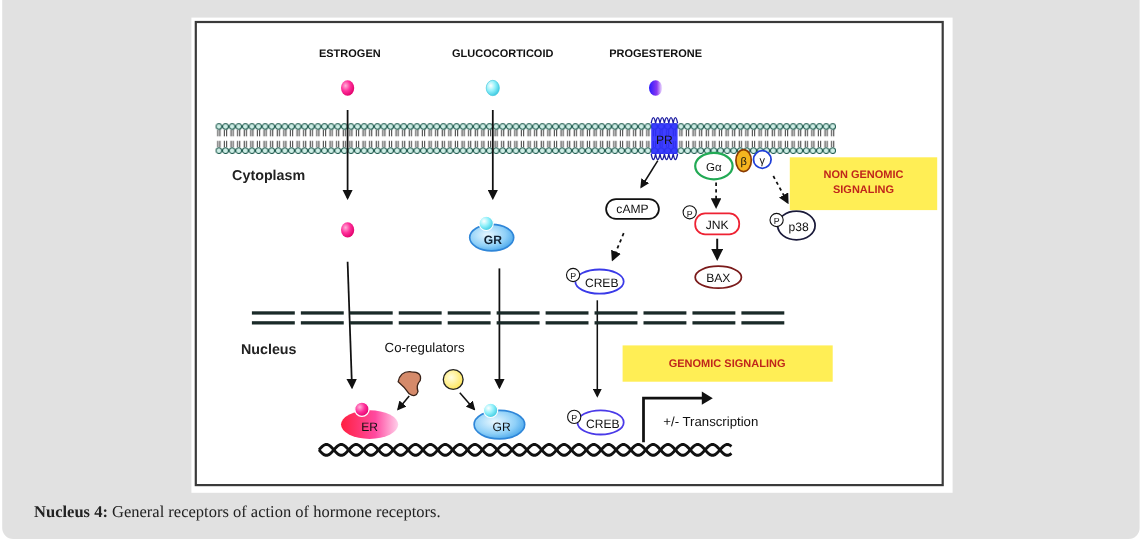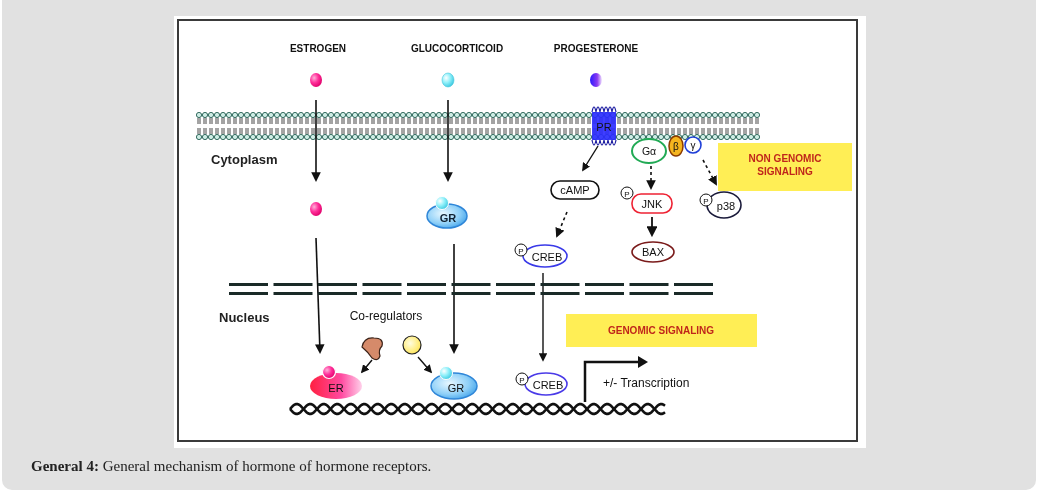--- a/index.html
+++ b/index.html
@@ -205,13 +205,13 @@
   <path d="M585,402 L585,362 L640,362" fill="none" stroke="#111" stroke-width="2.5"></path>
   <path d="M638,356 L648,362 L638,368 z" fill="#111"></path>
   <text class="lbl" x="603" y="387" font-size="12" fill="#111">+/- Transcription</text>
 
   <g id="dna">
       <path d="M290.0,409.0 L291.5,410.7 L293.0,412.2 L294.5,413.3 L296.0,413.9 L297.5,413.9 L299.0,413.3 L300.5,412.2 L302.0,410.7 L303.5,409.0 L305.0,407.3 L306.5,405.8 L308.0,404.7 L309.5,404.1 L311.0,404.1 L312.5,404.7 L314.0,405.8 L315.5,407.3 L317.0,409.0 L318.5,410.7 L320.0,412.2 L321.5,413.3 L323.0,413.9 L324.5,413.9 L326.0,413.3 L327.5,412.2 L329.0,410.7 L330.5,409.0 L332.0,407.3 L333.5,405.8 L335.0,404.7 L336.5,404.1 L338.0,404.1 L339.5,404.7 L341.0,405.8 L342.5,407.3 L344.0,409.0 L345.5,410.7 L347.0,412.2 L348.5,413.3 L350.0,413.9 L351.5,413.9 L353.0,413.3 L354.5,412.2 L356.0,410.7 L357.5,409.0 L359.0,407.3 L360.5,405.8 L362.0,404.7 L363.5,404.1 L365.0,404.1 L366.5,404.7 L368.0,405.8 L369.5,407.3 L371.0,409.0 L372.5,410.7 L374.0,412.2 L375.5,413.3 L377.0,413.9 L378.5,413.9 L380.0,413.3 L381.5,412.2 L383.0,410.7 L384.5,409.0 L386.0,407.3 L387.5,405.8 L389.0,404.7 L390.5,404.1 L392.0,404.1 L393.5,404.7 L395.0,405.8 L396.5,407.3 L398.0,409.0 L399.5,410.7 L401.0,412.2 L402.5,413.3 L404.0,413.9 L405.5,413.9 L407.0,413.3 L408.5,412.2 L410.0,410.7 L411.5,409.0 L413.0,407.3 L414.5,405.8 L416.0,404.7 L417.5,404.1 L419.0,404.1 L420.5,404.7 L422.0,405.8 L423.5,407.3 L425.0,409.0 L426.5,410.7 L428.0,412.2 L429.5,413.3 L431.0,413.9 L432.5,413.9 L434.0,413.3 L435.5,412.2 L437.0,410.7 L438.5,409.0 L440.0,407.3 L441.5,405.8 L443.0,404.7 L444.5,404.1 L446.0,404.1 L447.5,404.7 L449.0,405.8 L450.5,407.3 L452.0,409.0 L453.5,410.7 L455.0,412.2 L456.5,413.3 L458.0,413.9 L459.5,413.9 L461.0,413.3 L462.5,412.2 L464.0,410.7 L465.5,409.0 L467.0,407.3 L468.5,405.8 L470.0,404.7 L471.5,404.1 L473.0,404.1 L474.5,404.7 L476.0,405.8 L477.5,407.3 L479.0,409.0 L480.5,410.7 L482.0,412.2 L483.5,413.3 L485.0,413.9 L486.5,413.9 L488.0,413.3 L489.5,412.2 L491.0,410.7 L492.5,409.0 L494.0,407.3 L495.5,405.8 L497.0,404.7 L498.5,404.1 L500.0,404.1 L501.5,404.7 L503.0,405.8 L504.5,407.3 L506.0,409.0 L507.5,410.7 L509.0,412.2 L510.5,413.3 L512.0,413.9 L513.5,413.9 L515.0,413.3 L516.5,412.2 L518.0,410.7 L519.5,409.0 L521.0,407.3 L522.5,405.8 L524.0,404.7 L525.5,404.1 L527.0,404.1 L528.5,404.7 L530.0,405.8 L531.5,407.3 L533.0,409.0 L534.5,410.7 L536.0,412.2 L537.5,413.3 L539.0,413.9 L540.5,413.9 L542.0,413.3 L543.5,412.2 L545.0,410.7 L546.5,409.0 L548.0,407.3 L549.5,405.8 L551.0,404.7 L552.5,404.1 L554.0,404.1 L555.5,404.7 L557.0,405.8 L558.5,407.3 L560.0,409.0 L561.5,410.7 L563.0,412.2 L564.5,413.3 L566.0,413.9 L567.5,413.9 L569.0,413.3 L570.5,412.2 L572.0,410.7 L573.5,409.0 L575.0,407.3 L576.5,405.8 L578.0,404.7 L579.5,404.1 L581.0,404.1 L582.5,404.7 L584.0,405.8 L585.5,407.3 L587.0,409.0 L588.5,410.7 L590.0,412.2 L591.5,413.3 L593.0,413.9 L594.5,413.9 L596.0,413.3 L597.5,412.2 L599.0,410.7 L600.5,409.0 L602.0,407.3 L603.5,405.8 L605.0,404.7 L606.5,404.1 L608.0,404.1 L609.5,404.7 L611.0,405.8 L612.5,407.3 L614.0,409.0 L615.5,410.7 L617.0,412.2 L618.5,413.3 L620.0,413.9 L621.5,413.9 L623.0,413.3 L624.5,412.2 L626.0,410.7 L627.5,409.0 L629.0,407.3 L630.5,405.8 L632.0,404.7 L633.5,404.1 L635.0,404.1 L636.5,404.7 L638.0,405.8 L639.5,407.3 L641.0,409.0 L642.5,410.7 L644.0,412.2 L645.5,413.3 L647.0,413.9 L648.5,413.9 L650.0,413.3 L651.5,412.2 L653.0,410.7 L654.5,409.0 L656.0,407.3 L657.5,405.8 L659.0,404.7 L660.5,404.1 L662.0,404.1 L663.5,404.7 L665.0,405.8 " fill="none" stroke="#111" stroke-width="2.6"></path>
       <path d="M290.0,409.0 L291.5,407.3 L293.0,405.8 L294.5,404.7 L296.0,404.1 L297.5,404.1 L299.0,404.7 L300.5,405.8 L302.0,407.3 L303.5,409.0 L305.0,410.7 L306.5,412.2 L308.0,413.3 L309.5,413.9 L311.0,413.9 L312.5,413.3 L314.0,412.2 L315.5,410.7 L317.0,409.0 L318.5,407.3 L320.0,405.8 L321.5,404.7 L323.0,404.1 L324.5,404.1 L326.0,404.7 L327.5,405.8 L329.0,407.3 L330.5,409.0 L332.0,410.7 L333.5,412.2 L335.0,413.3 L336.5,413.9 L338.0,413.9 L339.5,413.3 L341.0,412.2 L342.5,410.7 L344.0,409.0 L345.5,407.3 L347.0,405.8 L348.5,404.7 L350.0,404.1 L351.5,404.1 L353.0,404.7 L354.5,405.8 L356.0,407.3 L357.5,409.0 L359.0,410.7 L360.5,412.2 L362.0,413.3 L363.5,413.9 L365.0,413.9 L366.5,413.3 L368.0,412.2 L369.5,410.7 L371.0,409.0 L372.5,407.3 L374.0,405.8 L375.5,404.7 L377.0,404.1 L378.5,404.1 L380.0,404.7 L381.5,405.8 L383.0,407.3 L384.5,409.0 L386.0,410.7 L387.5,412.2 L389.0,413.3 L390.5,413.9 L392.0,413.9 L393.5,413.3 L395.0,412.2 L396.5,410.7 L398.0,409.0 L399.5,407.3 L401.0,405.8 L402.5,404.7 L404.0,404.1 L405.5,404.1 L407.0,404.7 L408.5,405.8 L410.0,407.3 L411.5,409.0 L413.0,410.7 L414.5,412.2 L416.0,413.3 L417.5,413.9 L419.0,413.9 L420.5,413.3 L422.0,412.2 L423.5,410.7 L425.0,409.0 L426.5,407.3 L428.0,405.8 L429.5,404.7 L431.0,404.1 L432.5,404.1 L434.0,404.7 L435.5,405.8 L437.0,407.3 L438.5,409.0 L440.0,410.7 L441.5,412.2 L443.0,413.3 L444.5,413.9 L446.0,413.9 L447.5,413.3 L449.0,412.2 L450.5,410.7 L452.0,409.0 L453.5,407.3 L455.0,405.8 L456.5,404.7 L458.0,404.1 L459.5,404.1 L461.0,404.7 L462.5,405.8 L464.0,407.3 L465.5,409.0 L467.0,410.7 L468.5,412.2 L470.0,413.3 L471.5,413.9 L473.0,413.9 L474.5,413.3 L476.0,412.2 L477.5,410.7 L479.0,409.0 L480.5,407.3 L482.0,405.8 L483.5,404.7 L485.0,404.1 L486.5,404.1 L488.0,404.7 L489.5,405.8 L491.0,407.3 L492.5,409.0 L494.0,410.7 L495.5,412.2 L497.0,413.3 L498.5,413.9 L500.0,413.9 L501.5,413.3 L503.0,412.2 L504.5,410.7 L506.0,409.0 L507.5,407.3 L509.0,405.8 L510.5,404.7 L512.0,404.1 L513.5,404.1 L515.0,404.7 L516.5,405.8 L518.0,407.3 L519.5,409.0 L521.0,410.7 L522.5,412.2 L524.0,413.3 L525.5,413.9 L527.0,413.9 L528.5,413.3 L530.0,412.2 L531.5,410.7 L533.0,409.0 L534.5,407.3 L536.0,405.8 L537.5,404.7 L539.0,404.1 L540.5,404.1 L542.0,404.7 L543.5,405.8 L545.0,407.3 L546.5,409.0 L548.0,410.7 L549.5,412.2 L551.0,413.3 L552.5,413.9 L554.0,413.9 L555.5,413.3 L557.0,412.2 L558.5,410.7 L560.0,409.0 L561.5,407.3 L563.0,405.8 L564.5,404.7 L566.0,404.1 L567.5,404.1 L569.0,404.7 L570.5,405.8 L572.0,407.3 L573.5,409.0 L575.0,410.7 L576.5,412.2 L578.0,413.3 L579.5,413.9 L581.0,413.9 L582.5,413.3 L584.0,412.2 L585.5,410.7 L587.0,409.0 L588.5,407.3 L590.0,405.8 L591.5,404.7 L593.0,404.1 L594.5,404.1 L596.0,404.7 L597.5,405.8 L599.0,407.3 L600.5,409.0 L602.0,410.7 L603.5,412.2 L605.0,413.3 L606.5,413.9 L608.0,413.9 L609.5,413.3 L611.0,412.2 L612.5,410.7 L614.0,409.0 L615.5,407.3 L617.0,405.8 L618.5,404.7 L620.0,404.1 L621.5,404.1 L623.0,404.7 L624.5,405.8 L626.0,407.3 L627.5,409.0 L629.0,410.7 L630.5,412.2 L632.0,413.3 L633.5,413.9 L635.0,413.9 L636.5,413.3 L638.0,412.2 L639.5,410.7 L641.0,409.0 L642.5,407.3 L644.0,405.8 L645.5,404.7 L647.0,404.1 L648.5,404.1 L650.0,404.7 L651.5,405.8 L653.0,407.3 L654.5,409.0 L656.0,410.7 L657.5,412.2 L659.0,413.3 L660.5,413.9 L662.0,413.9 L663.5,413.3 L665.0,412.2 " fill="none" stroke="#111" stroke-width="2.6"></path>
     </g>
 </svg>
 
-<div class="caption"><b>General 4:</b><span> General mechanism of hormone of hormone receptors.</span></div>
+<div class="caption"><b>Nucleus 4:</b><span> General receptors of action of hormone receptors.</span></div>
 
 </body></html>

